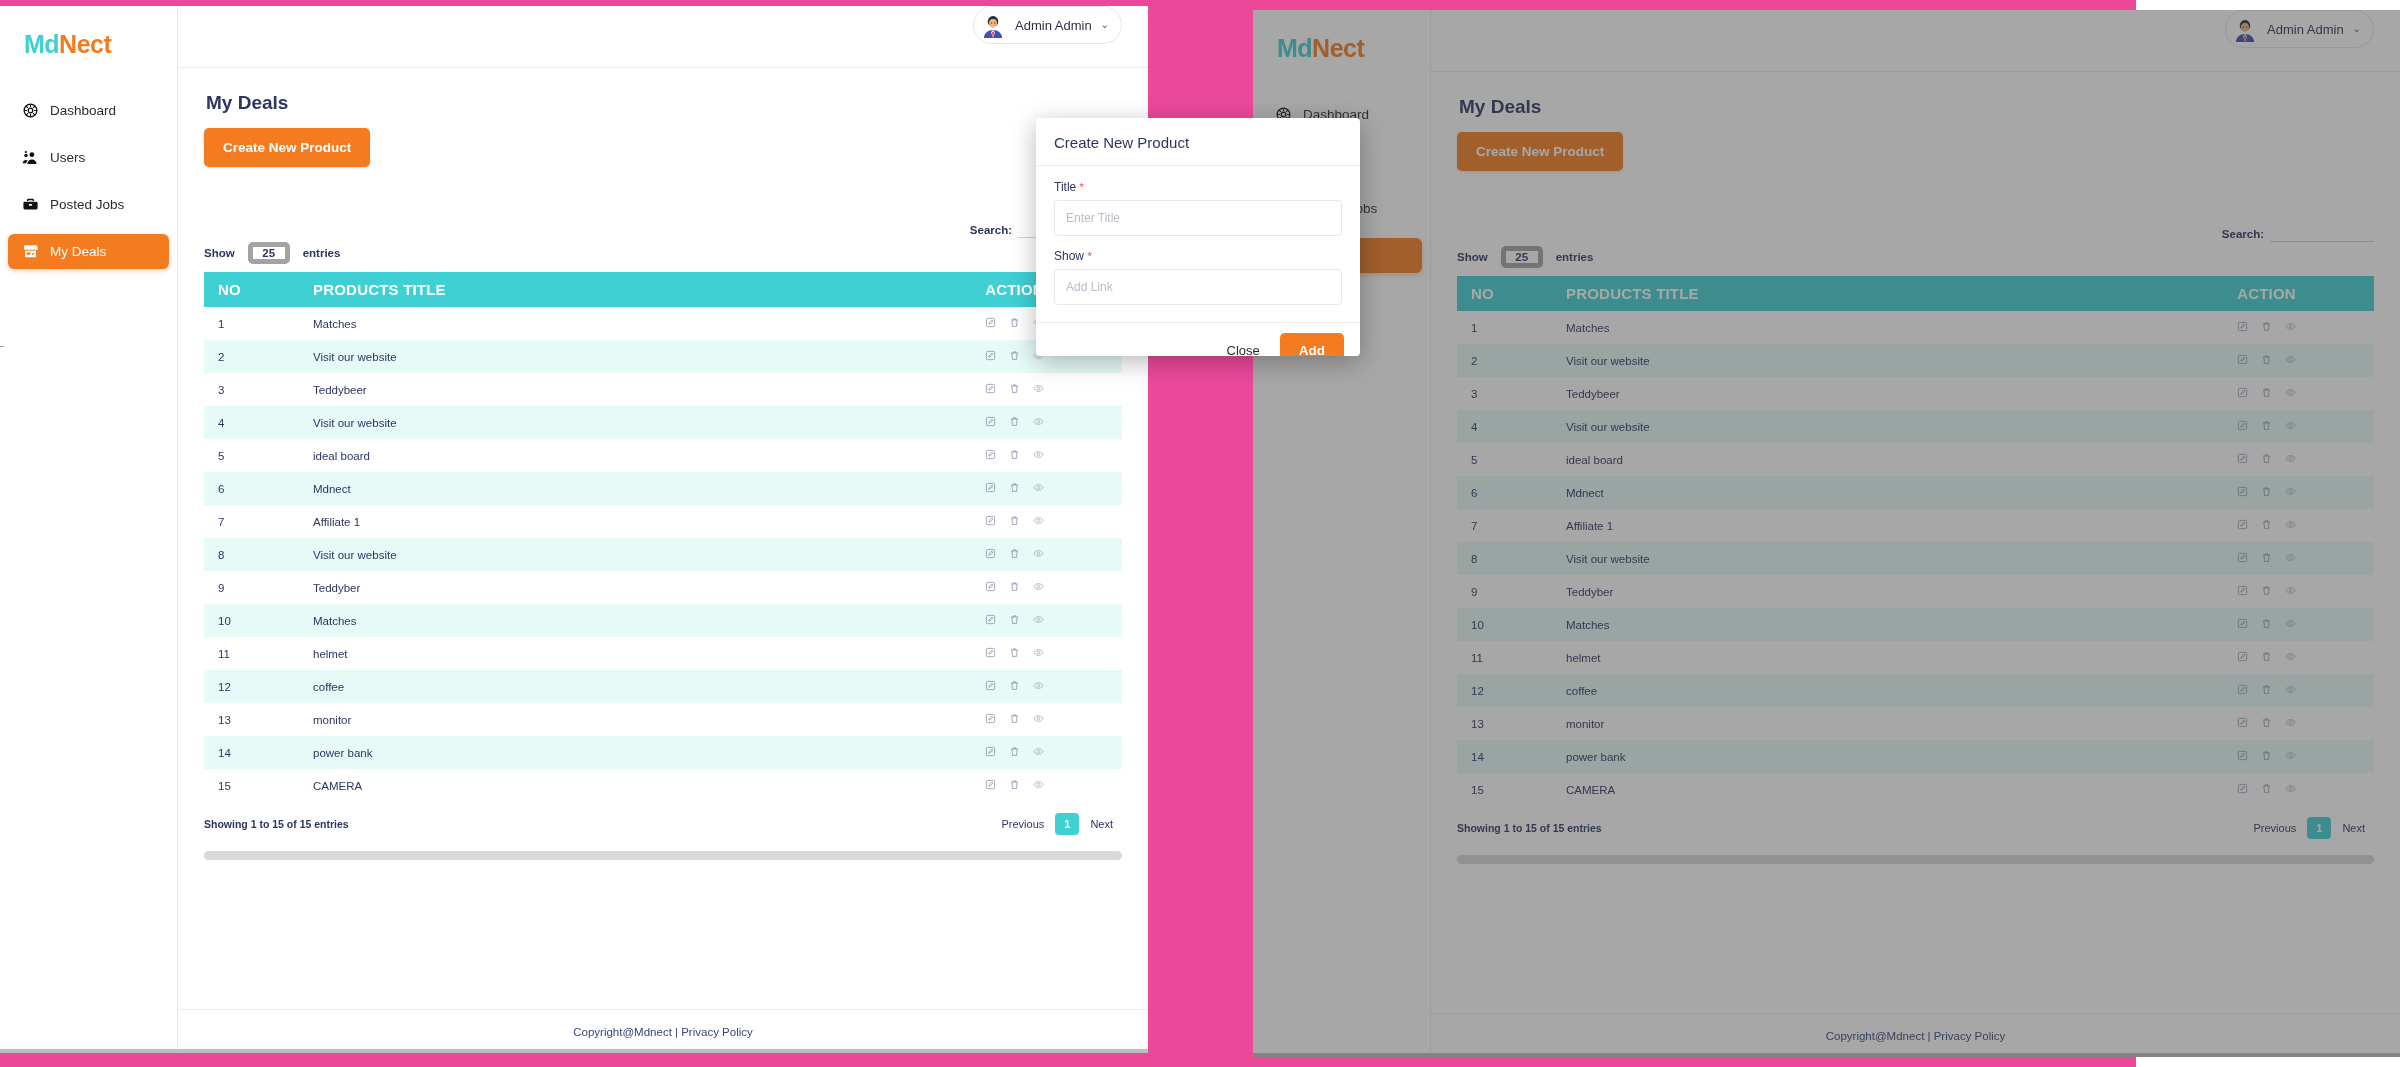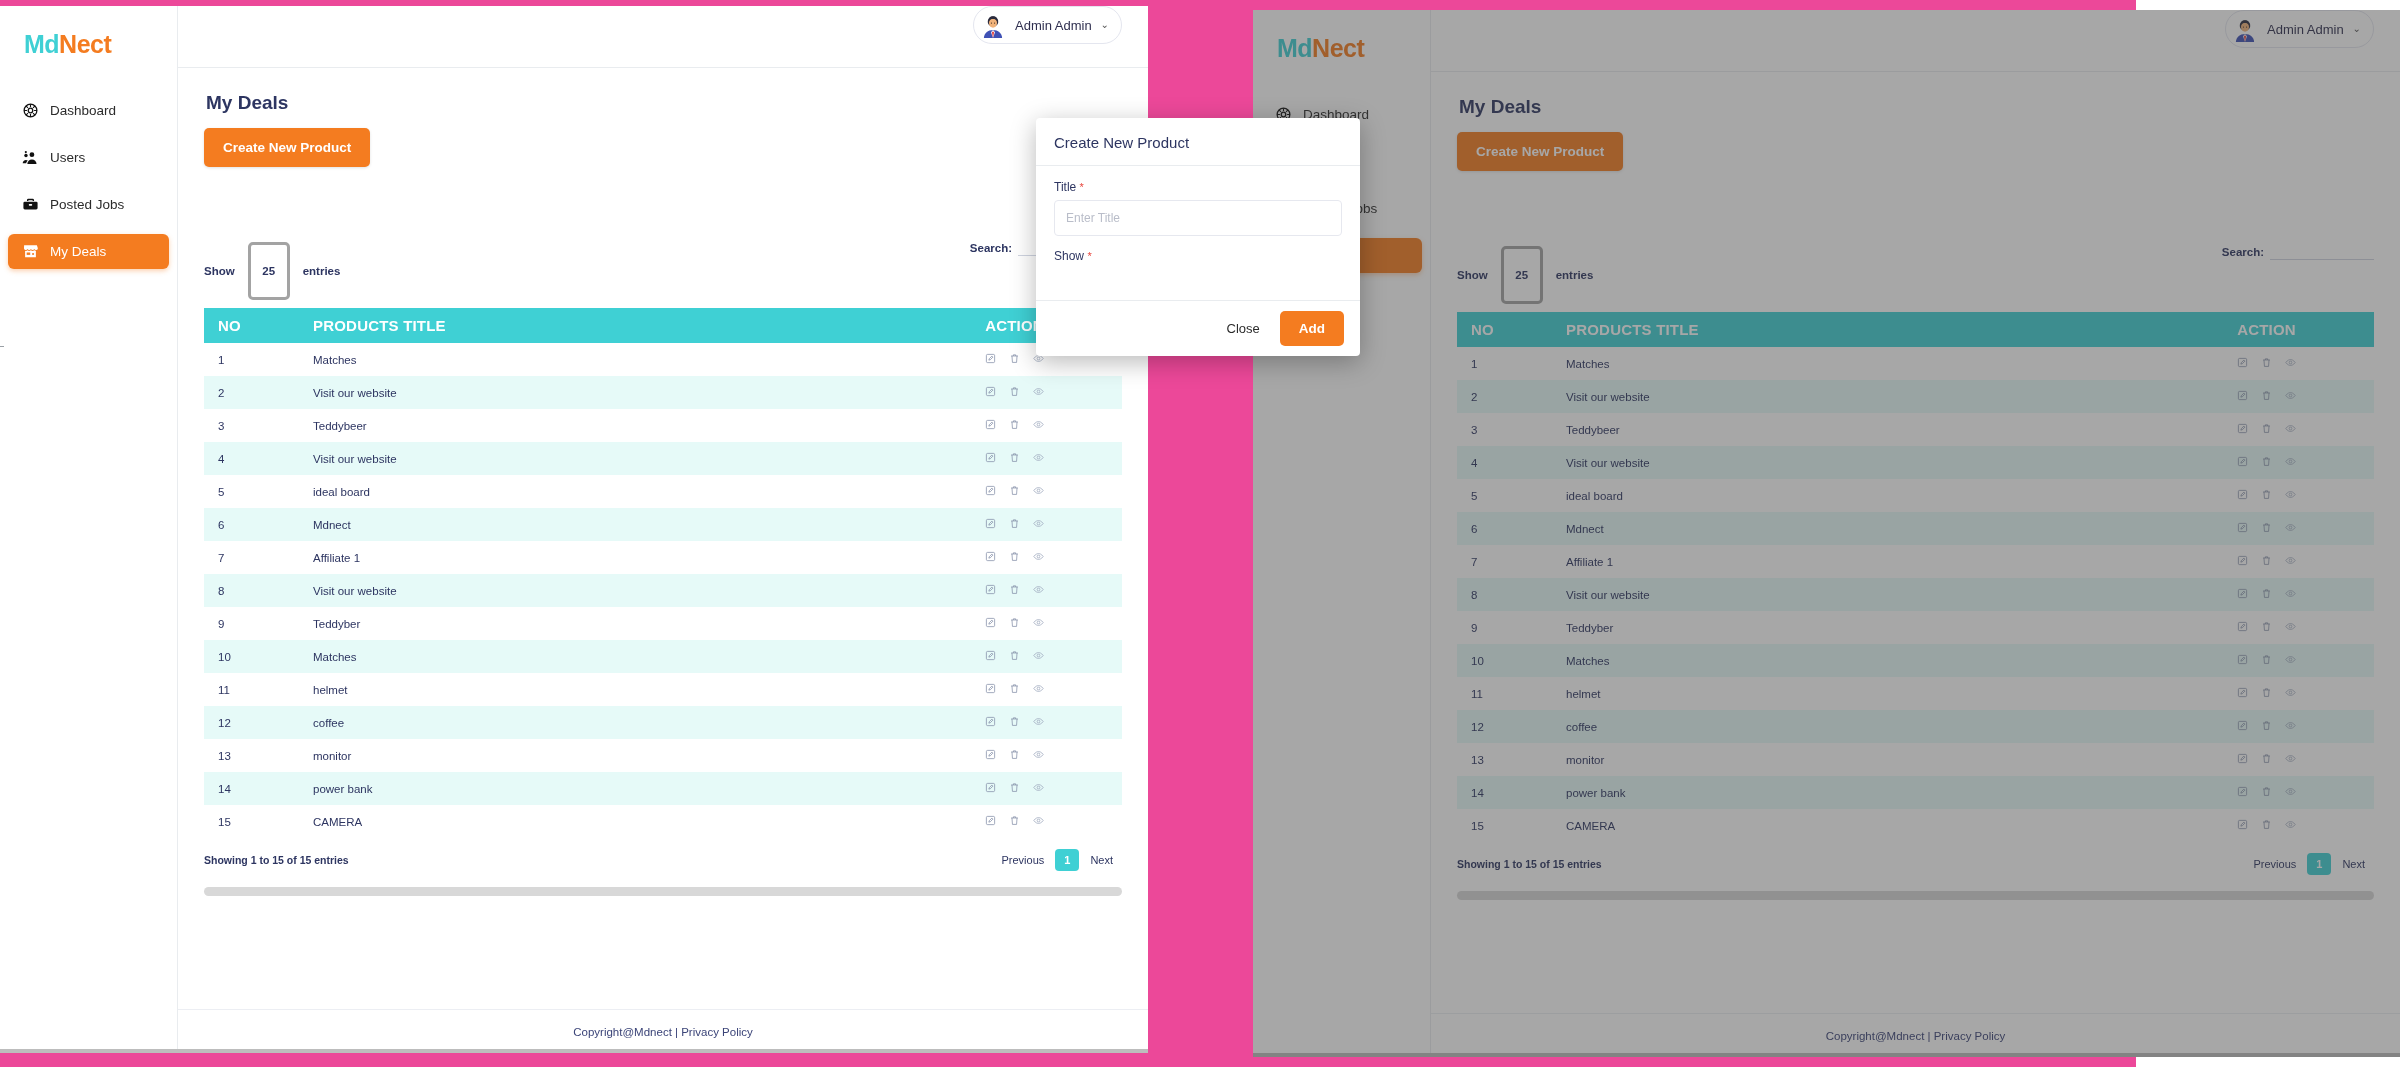--- a/index.html
+++ b/index.html
@@ -94,22 +94,22 @@
     font-family: "Liberation Sans", sans-serif;
     box-shadow: 0 1px 3px rgba(0,0,0,.12);
   }
 
   .table-controls {
     display: flex; align-items: center; justify-content: space-between;
     margin-top: 28px; margin-bottom: 8px;
   }
   .show-entries { display: flex; align-items: center; gap: 13px; font-size: 11.5px; color: #2d3561; font-weight: 600; margin-top: 47px;}
   .entries-select {
-    border: 3px solid #a3a3a3; border-radius: 5px;
-    padding: 20px 9px; font-size: 11.5px; color: #2d3561;
+    border: 5px solid #a3a3a3; border-radius: 5px;
+    padding: 0 9px; font-size: 11.5px; color: #2d3561;
     background: #fff; font-family: "Liberation Sans", sans-serif;
     min-width: 42px; text-align: center; cursor: pointer;
   }
   .search-wrap { display: flex; align-items: center; gap: 6px; font-size: 11.5px; color: #2d3561; font-weight: 600;}
   .search-input {
     border: none; border-bottom: 1px solid #cfd4e0;
     outline: none; width: 104px; height: 17px;
     font-size: 11.5px; background: transparent;
     font-family: "Liberation Sans", sans-serif;
   }
@@ -1180,20 +1180,21 @@
           <span>Title</span>
           <span class="req">*</span>
         </div>
         <input type="text" value="" placeholder="Enter Title" style="">
       </div>
       <div class="field">
         <div class="field-label">
           <span>Show</span>
           <span class="req">*</span>
         </div>
+        <input type="text" value="" placeholder="Add Link" style="">
       </div>
     </div>
     <div class="modal-footer">
       <button class="btn-close">Close</button>
       <button class="btn-add">Add</button>
     </div>
   </div>
 
 </div>
 

